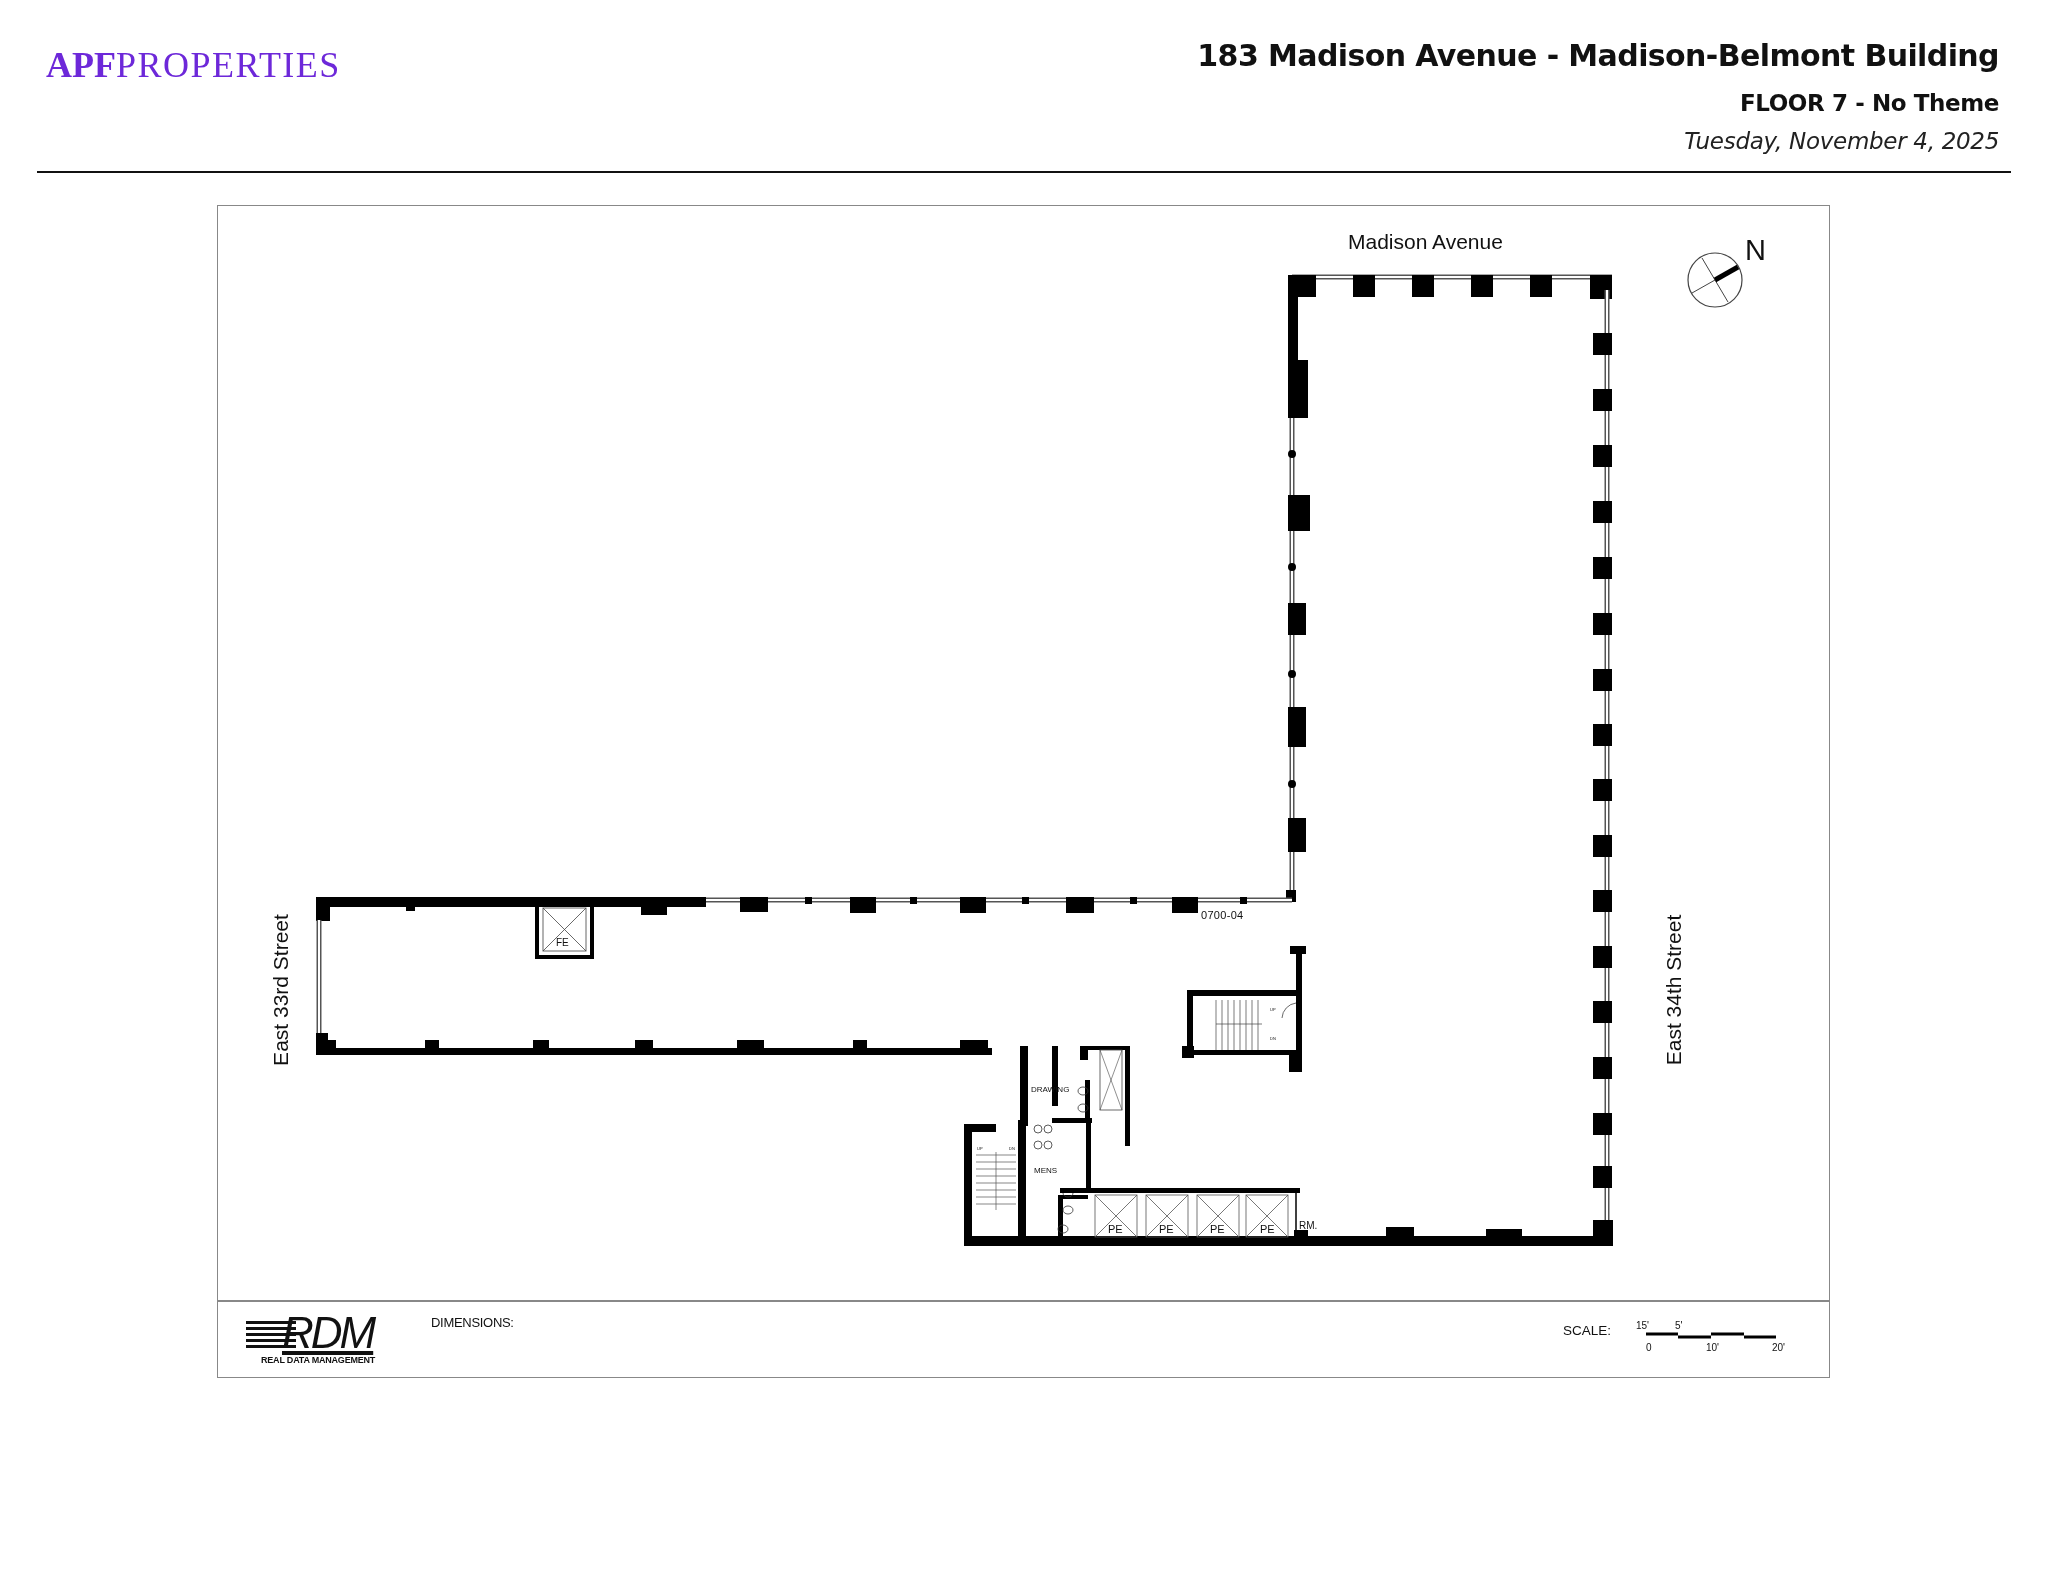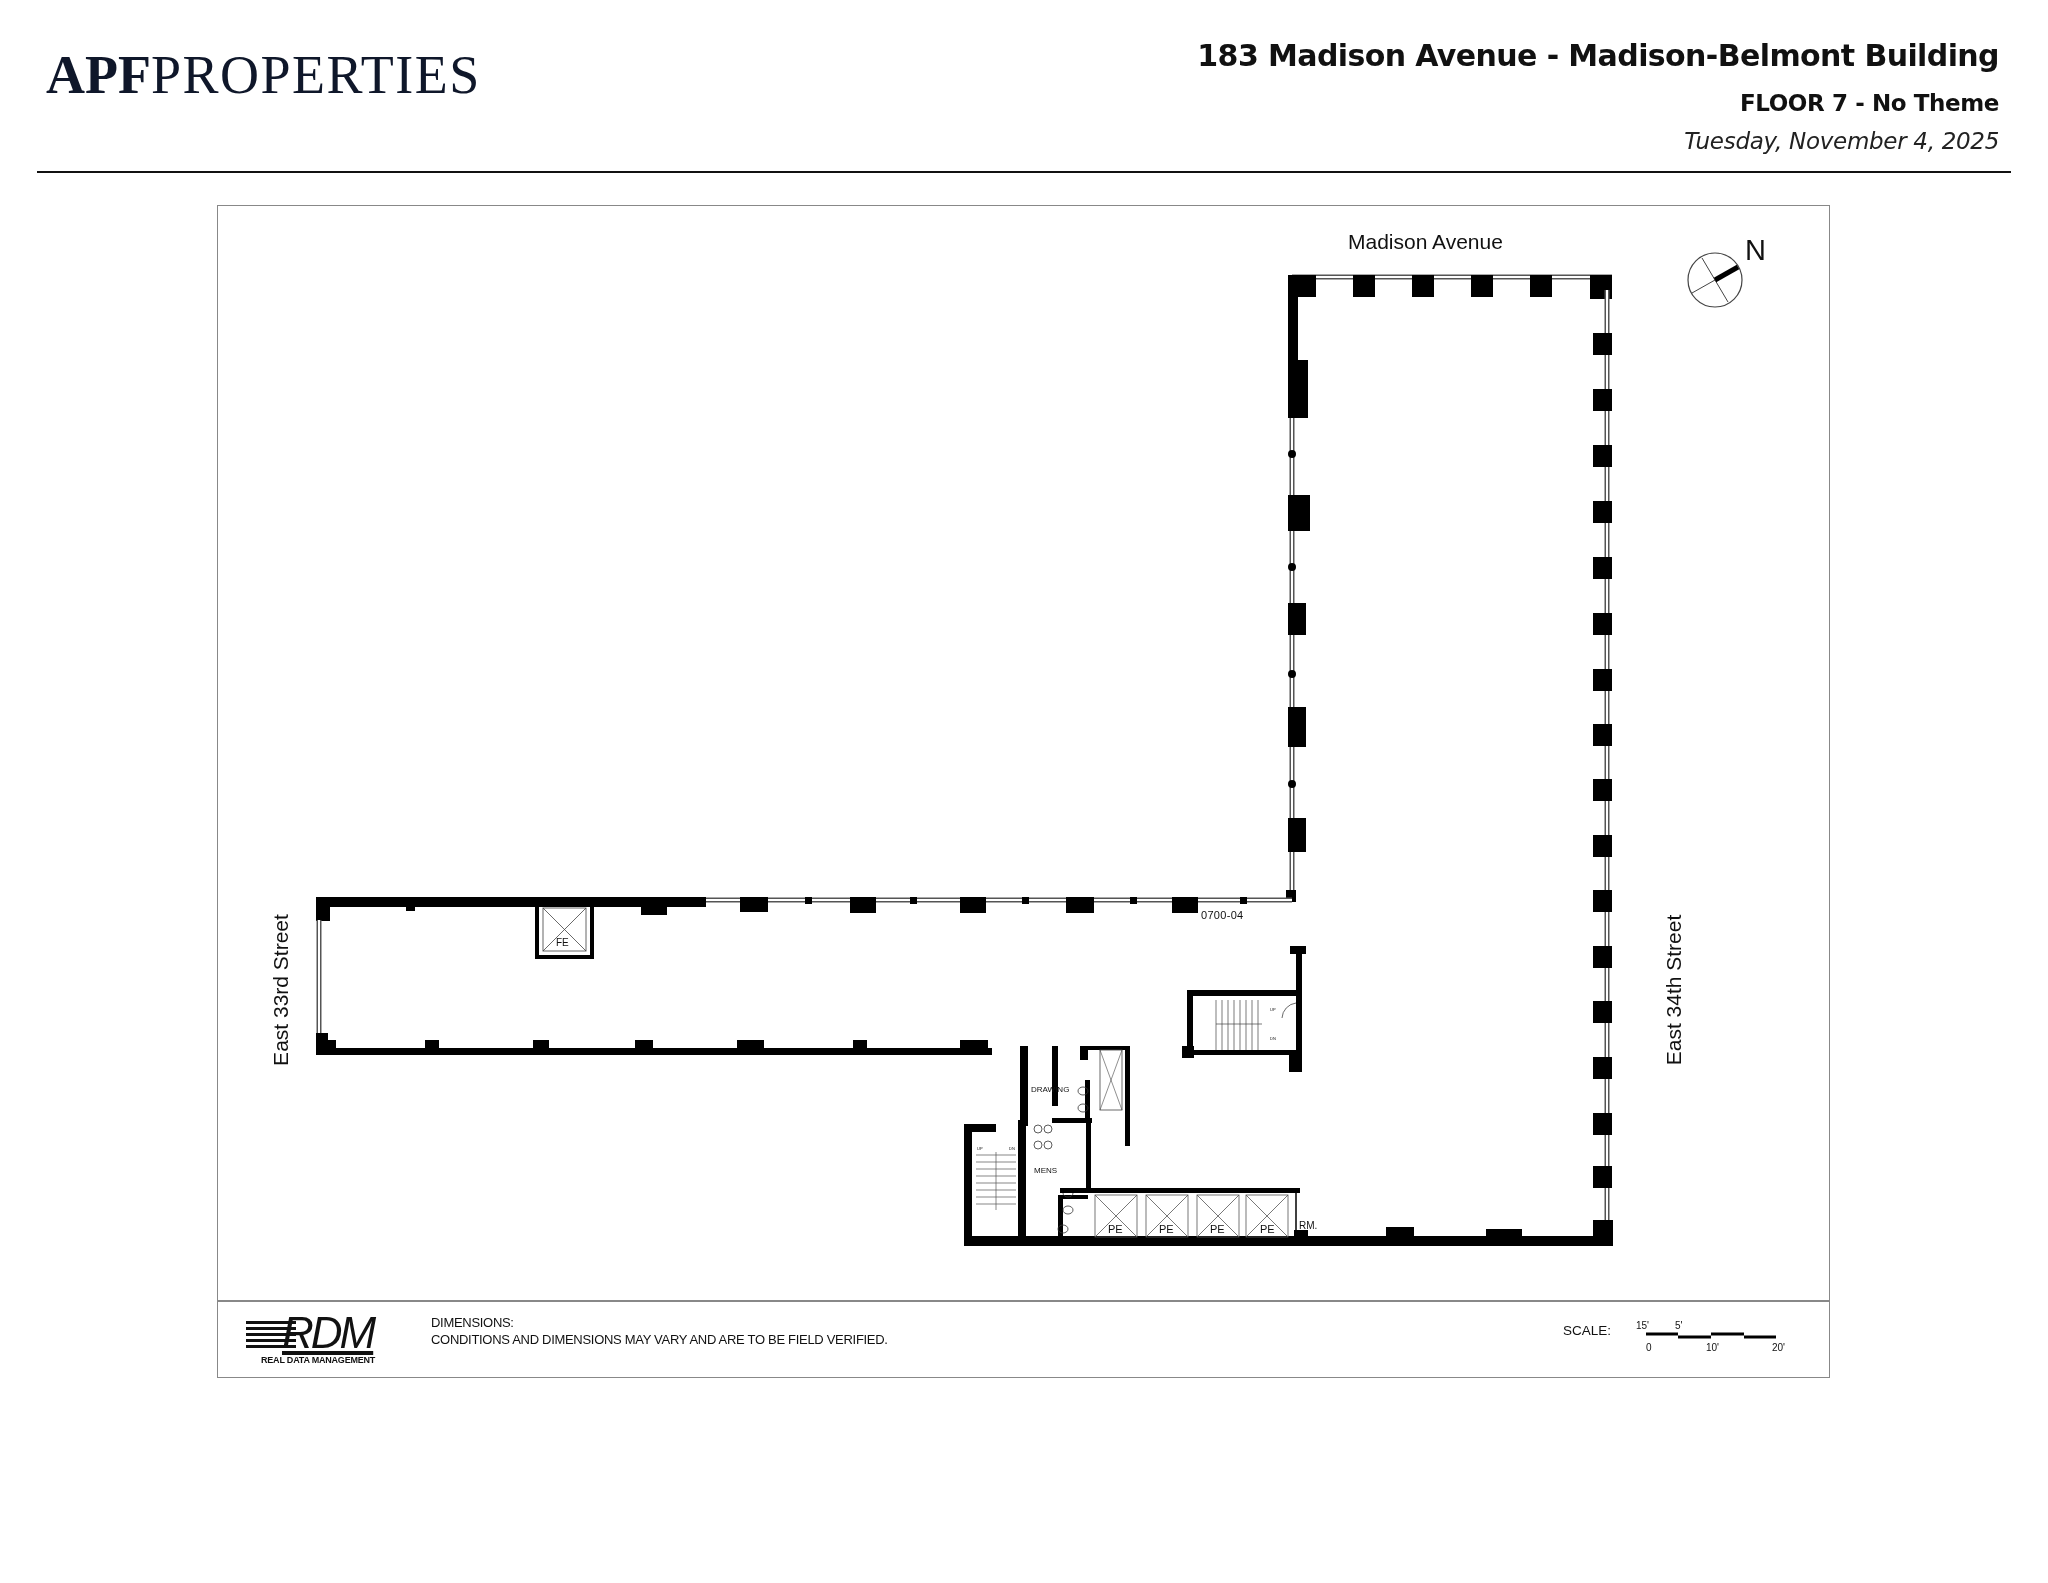--- a/index.html
+++ b/index.html
@@ -1,17 +1,17 @@
 <!DOCTYPE html>
 <html><head>
   <meta charset="utf-8">
   <style>
     html, body { margin: 0; padding: 0; background: #ffffff; }
     body { width: 2048px; height: 1583px; position: relative; overflow: hidden; font-family: "Liberation Sans", sans-serif; color: #111; }
-    .logo { position: absolute; left: 46px; top: 44px; font-family: "Liberation Serif", "DejaVu Serif", serif; font-size: 54px; letter-spacing: 1px; color: #0f172a; }
+    .logo { position: absolute; left: 46px; top: 44px; font-family: "Liberation Serif", "DejaVu Serif", serif; font-size: 36px; letter-spacing: 1px; color: #6d28d9; }
     .logo .apf { font-weight: bold; letter-spacing: 0px; }
     .logo .props { font-weight: normal; letter-spacing: 1.5px; }
     .hdr { position: absolute; right: 49px; text-align: right; font-family: "DejaVu Sans", sans-serif; color: #111; }
     .hdr.title { top: 38px; font-size: 30px; font-weight: bold; letter-spacing: -0.6px; }
     .hdr.floor { top: 90px; font-size: 23px; font-weight: bold; letter-spacing: -0.4px; }
     .hdr.date { top: 128px; font-size: 23px; font-style: italic; color: #222; letter-spacing: -0.3px; }
     .rule { position: absolute; left: 37px; width: 1974px; top: 171px; height: 2px; background: #111; }
     .frame { position: absolute; left: 217px; top: 205px; width: 1613px; height: 1173px; border: 1.5px solid #888; box-sizing: border-box; }
     .footer-div { position: absolute; left: 217px; top: 1300px; width: 1613px; height: 1.5px; background: #888; }
     .plan { position: absolute; left: 0; top: 0; }
@@ -256,20 +256,19 @@
       <div></div>
       <div></div>
       <div></div>
       <div></div>
     </div>
   <div class="rdm-text">RDM</div>
   <div class="rdm-sub">REAL DATA MANAGEMENT</div>
 </div>
 <div class="disclaimer">
   <div>DIMENSIONS:</div>
-  <div>CONDITIONS AND DIMENSIONS MAY VARY AND ARE TO BE FIELD VERIFIED.</div>
 </div>
 <div class="scale-label">SCALE:</div>
 <div class="scale-tick" style="left:1675px;top:1320px;">5'</div>
 <div class="scale-tick" style="left:1636px;top:1320px;">15'</div>
 <div class="scale-tick" style="left:1646px;top:1342px;">0</div>
 <div class="scale-tick" style="left:1706px;top:1342px;">10'</div>
 <div class="scale-tick" style="left:1772px;top:1342px;">20'</div>
 
 </body></html>

